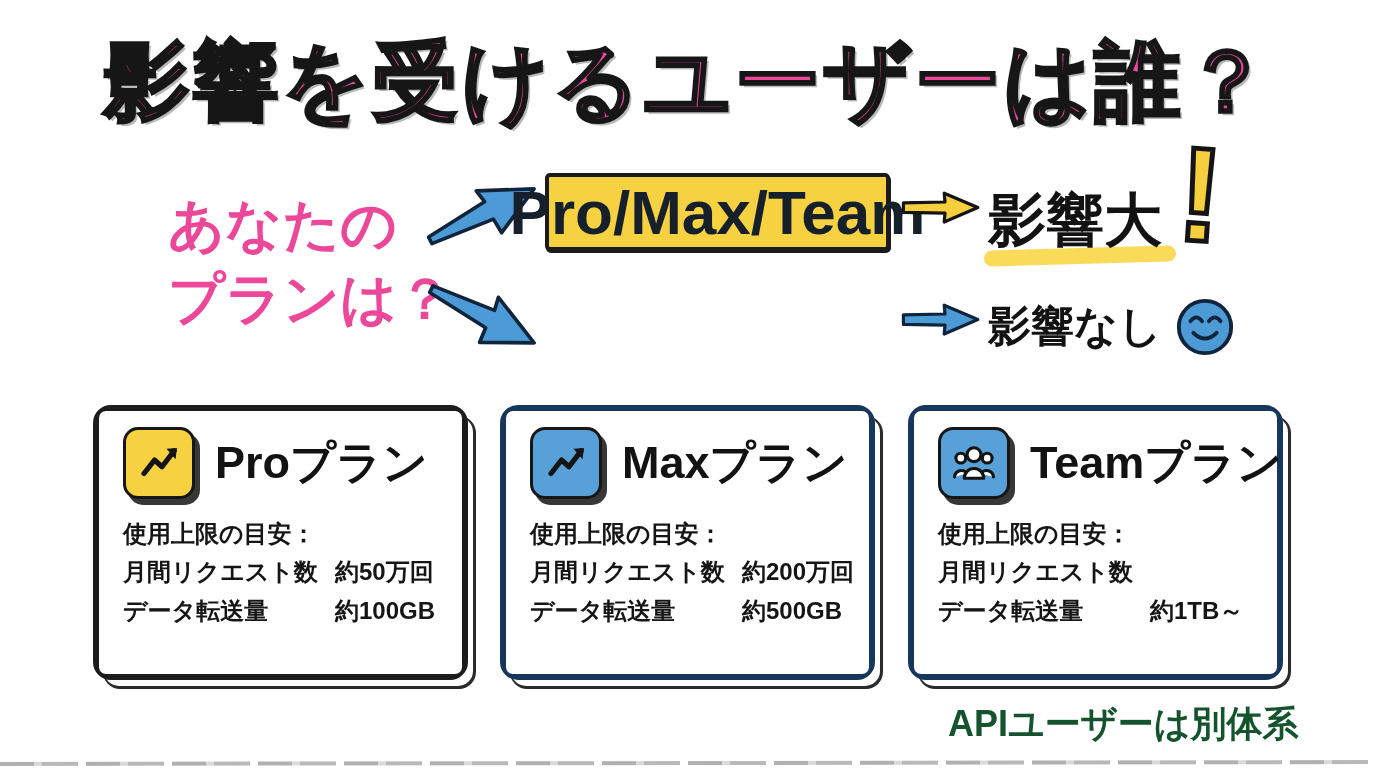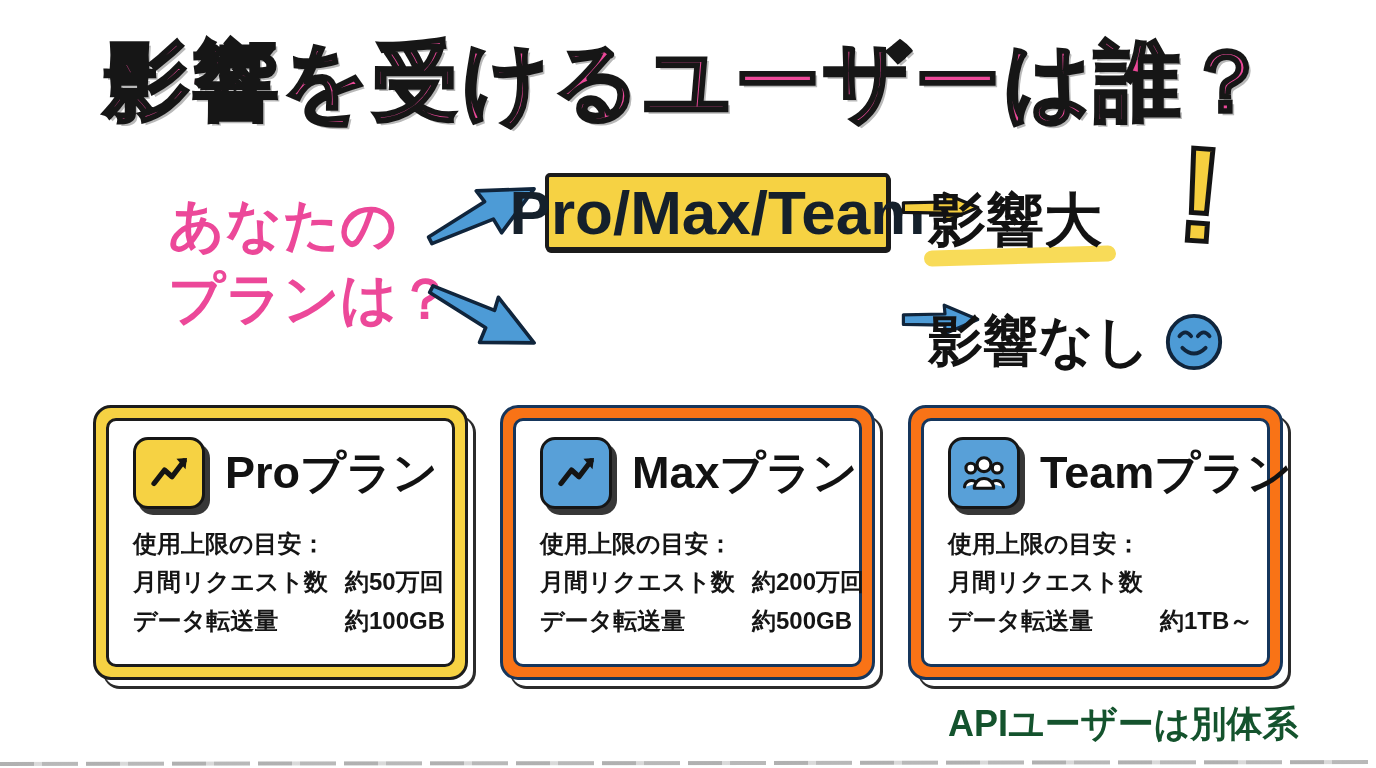--- a/index.html
+++ b/index.html
@@ -39,44 +39,44 @@
     border:4px solid #1b1b1b; border-radius:5px;
     display:flex; align-items:center; justify-content:center;
     font-size:62px; font-weight:700; color:#15202b;
     box-shadow:1px 2px 0 #1b1b1b;
   }
   .branch-box.yellow { top:173px; background:#F6D243; }
   .branch-box.blue   { top:290px; background:#58A0D8; }
 
   
   .result {
-    position:absolute; left:928px;
+    position:absolute; left:988px;
     font-size:58px; font-weight:800; color:#121212; white-space:nowrap;
     display:flex; align-items:center;
   }
   .result-high { top:182px; }
-  .result-none { top:296px; font-size:55px;margin-top:9px; }
+  .result-none { top:296px; font-size:43px; }
   .hl { position:relative; display:inline-block; z-index:1; }
   .hl::after {
     content:""; position:absolute; left:-4px; right:-14px; bottom:-4px;
     height:16px; background:#F8D94F; border-radius:8px;
     transform:rotate(-1.6deg); z-index:-1; opacity:.95;
   }
   .bang {
     position:absolute; left:1178px; top:128px;
     font-size:134px; font-weight:900; line-height:1;
     color:#F6CF3F; -webkit-text-stroke:5px #141414;
     transform:rotate(4deg);
   }
   .smiley { margin-left:12px; }
 
   
   .card {
     position:absolute; top:405px; width:375px; height:275px;
-    border:3px solid #1c1c1c; border-radius:18px; padding:10px;
+    border:3px solid #1c1c1c; border-radius:18px; padding:0;
     box-shadow:8px 9px 0 -3px #ffffff, 9px 10px 0 -1px #2b2b2b;
   }
   .card.yellow-card { background:#F6D243; border-color:#1c1c1c; }
   .card.blue-card   { background:#f97316; border-color:#16365C; }
   .card-pro  { left:93px; }
   .card-max  { left:500px; }
   .card-team { left:908px; }
   .card-inner {
     width:100%; height:100%; background:#ffffff;
     border:3px solid #1c1c1c; border-radius:10px;

